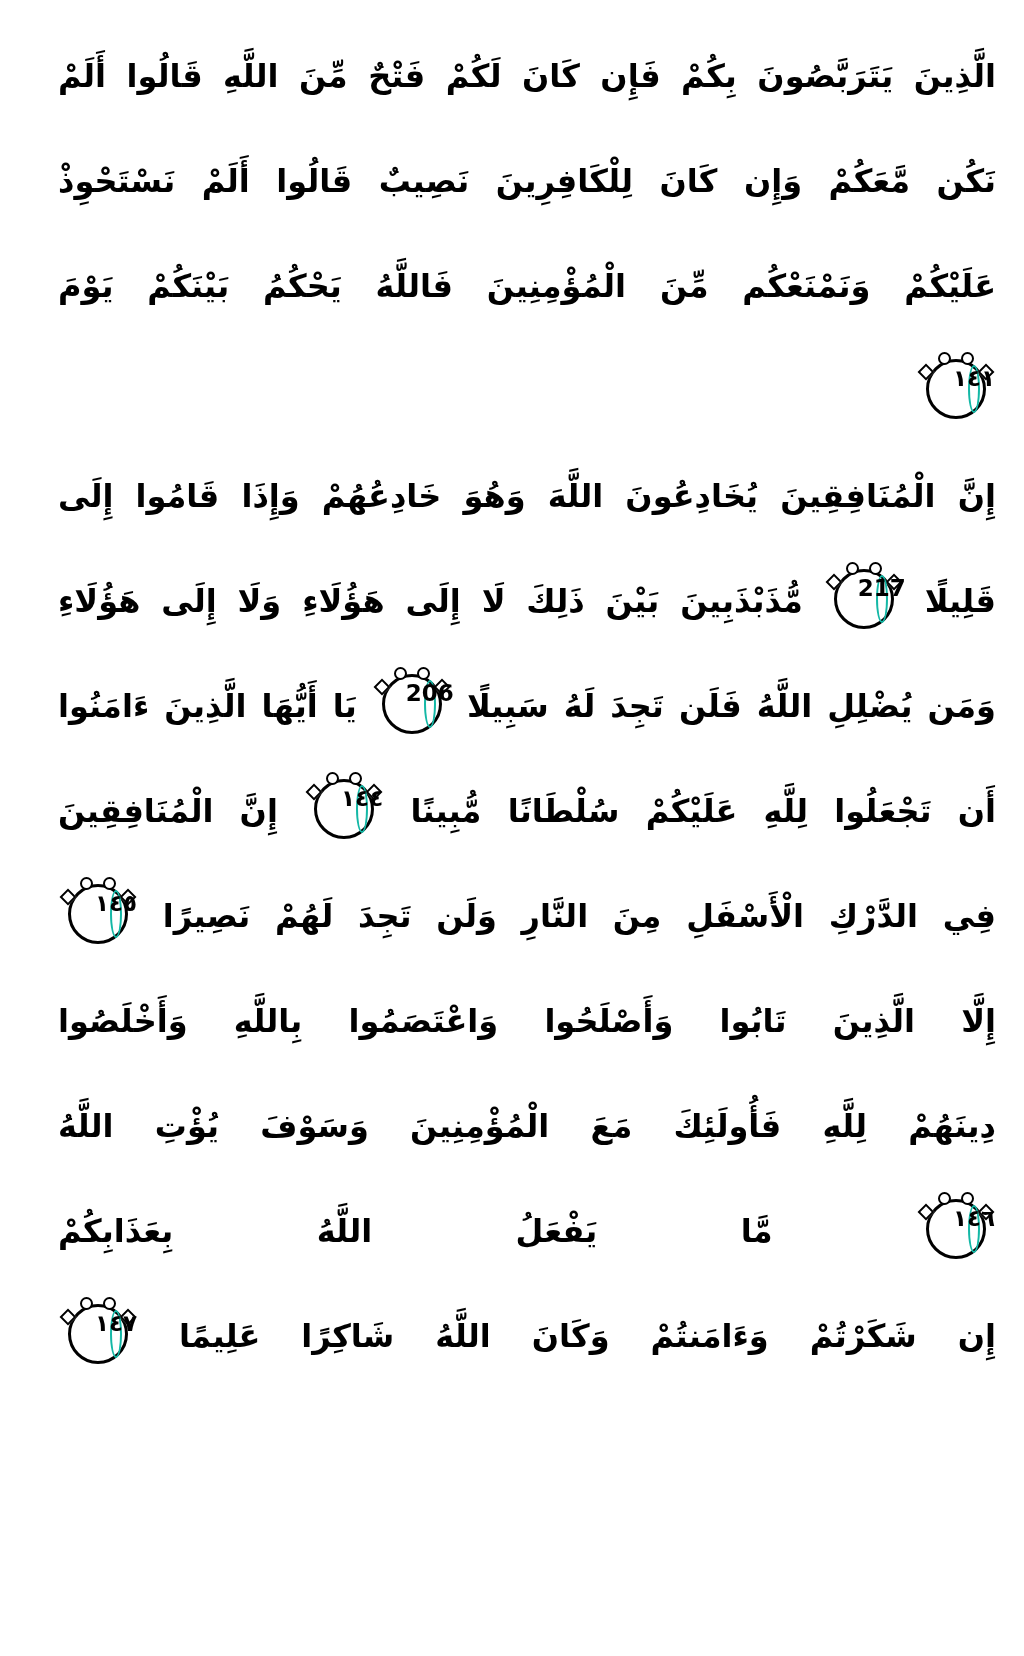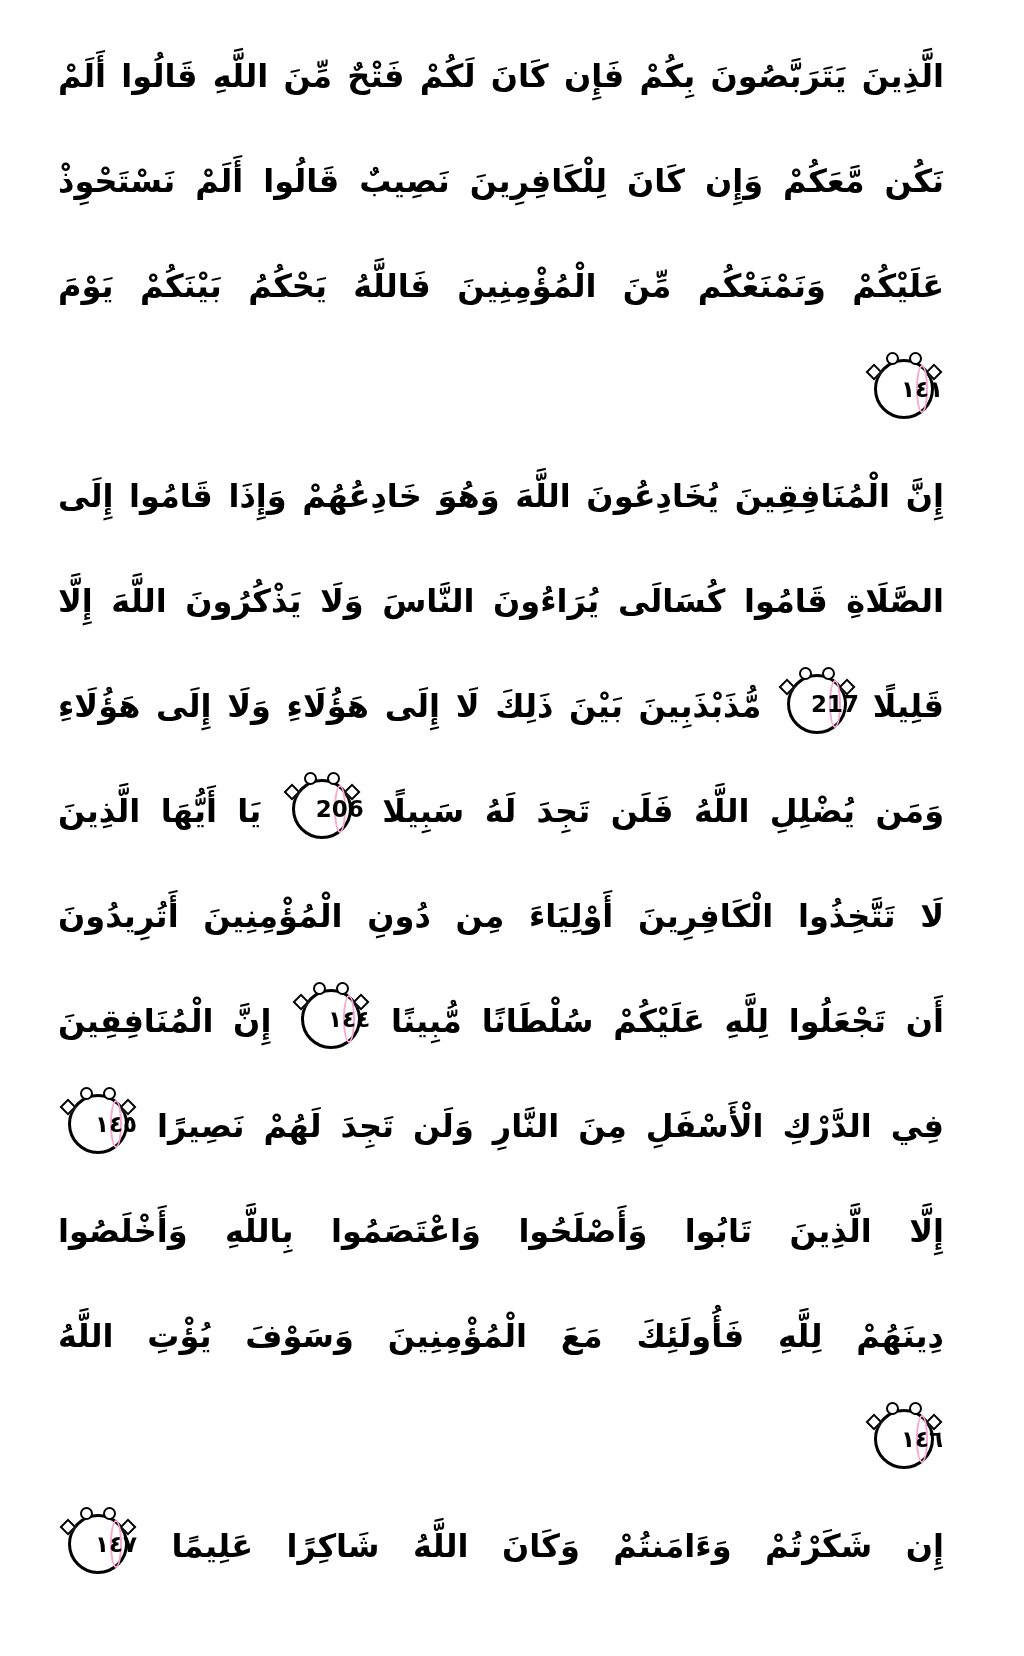--- a/index.html
+++ b/index.html
@@ -11,21 +11,21 @@
     width: 1024px;
     height: 1656px;
     overflow: hidden;
     color: #000000;
     font-family: "DejaVu Sans", sans-serif;
   }
   .page {
     box-sizing: border-box;
     width: 1024px;
     height: 1656px;
-    padding: 24px 80px 0 58px;
+    padding: 24px 28px 0 58px;
     direction: rtl;
     background: #ffffff;
   }
   .line {
     height: 105px;
     line-height: 105px;
     font-size: 32px;
     font-weight: 700;
     letter-spacing: 0;
     white-space: normal;
@@ -59,24 +59,24 @@
     border: 2.5px solid #000000;
     border-radius: 50%;
     background: #ffffff;
     box-sizing: border-box;
   }
   .marker::before { right: 9px; }
   .marker::after  { left: 9px;  }
   .marker-inner {
     position: absolute;
     inset: 3px;
-    border: 2px solid #f9a8d4;
+    border: 2px solid #14b8a6;
     border-radius: 50%;
     display: flex;
-    align-items: center;
+    align-items: flex-start;
     justify-content: center;
     margin-left: 36px;
   }
   .marker-num {
     font-size: 23px;
     font-weight: 700;
     line-height: 1;
     direction: rtl;
   }
   .petal {
@@ -112,43 +112,37 @@
   <div class="line">
     <span class="marker"><span class="petal l"></span><span class="petal r"></span><span class="marker-inner">
           <span class="marker-num">١٤١</span>
         </span></span>
   </div>
 
   <div class="line">
     <span class="seg">إِنَّ الْمُنَافِقِينَ يُخَادِعُونَ اللَّهَ وَهُوَ خَادِعُهُمْ وَإِذَا قَامُوا إِلَى</span>
   </div>
 
-  <div class="line">
-    <span class="seg">الصَّلَاةِ قَامُوا كُسَالَى يُرَاءُونَ النَّاسَ وَلَا يَذْكُرُونَ اللَّهَ إِلَّا</span>
-  </div>
 
   <div class="line">
     <span class="seg">قَلِيلًا</span>
     <span class="marker"><span class="petal l"></span><span class="petal r"></span><span class="marker-inner">
           <span class="marker-num">217</span>
         </span></span>
     <span class="seg">مُّذَبْذَبِينَ بَيْنَ ذَلِكَ لَا إِلَى هَؤُلَاءِ وَلَا إِلَى هَؤُلَاءِ</span>
   </div>
 
   <div class="line">
     <span class="seg">وَمَن يُضْلِلِ اللَّهُ فَلَن تَجِدَ لَهُ سَبِيلًا</span>
     <span class="marker"><span class="petal l"></span><span class="petal r"></span><span class="marker-inner">
           <span class="marker-num">206</span>
         </span></span>
     <span class="seg">يَا أَيُّهَا الَّذِينَ ءَامَنُوا</span>
   </div>
 
-  <div class="line">
-    <span class="seg">لَا تَتَّخِذُوا الْكَافِرِينَ أَوْلِيَاءَ مِن دُونِ الْمُؤْمِنِينَ أَتُرِيدُونَ</span>
-  </div>
 
   <div class="line">
     <span class="seg">أَن تَجْعَلُوا لِلَّهِ عَلَيْكُمْ سُلْطَانًا مُّبِينًا</span>
     <span class="marker"><span class="petal l"></span><span class="petal r"></span><span class="marker-inner">
           <span class="marker-num">١٤٤</span>
         </span></span>
     <span class="seg">إِنَّ الْمُنَافِقِينَ</span>
   </div>
 
   <div class="line">
@@ -163,20 +157,21 @@
   </div>
 
   <div class="line">
     <span class="seg">دِينَهُمْ لِلَّهِ فَأُولَئِكَ مَعَ الْمُؤْمِنِينَ وَسَوْفَ يُؤْتِ اللَّهُ</span>
   </div>
 
   <div class="line">
     <span class="marker"><span class="petal l"></span><span class="petal r"></span><span class="marker-inner">
           <span class="marker-num">١٤٦</span>
         </span></span>
+    <span class="seg">مَّا يَفْعَلُ اللَّهُ بِعَذَابِكُمْ</span>
   </div>
 
   <div class="line">
     <span class="seg">إِن شَكَرْتُمْ وَءَامَنتُمْ وَكَانَ اللَّهُ شَاكِرًا عَلِيمًا</span>
     <span class="marker"><span class="petal l"></span><span class="petal r"></span><span class="marker-inner">
           <span class="marker-num">١٤٧</span>
         </span></span>
   </div>
 
 </div>

